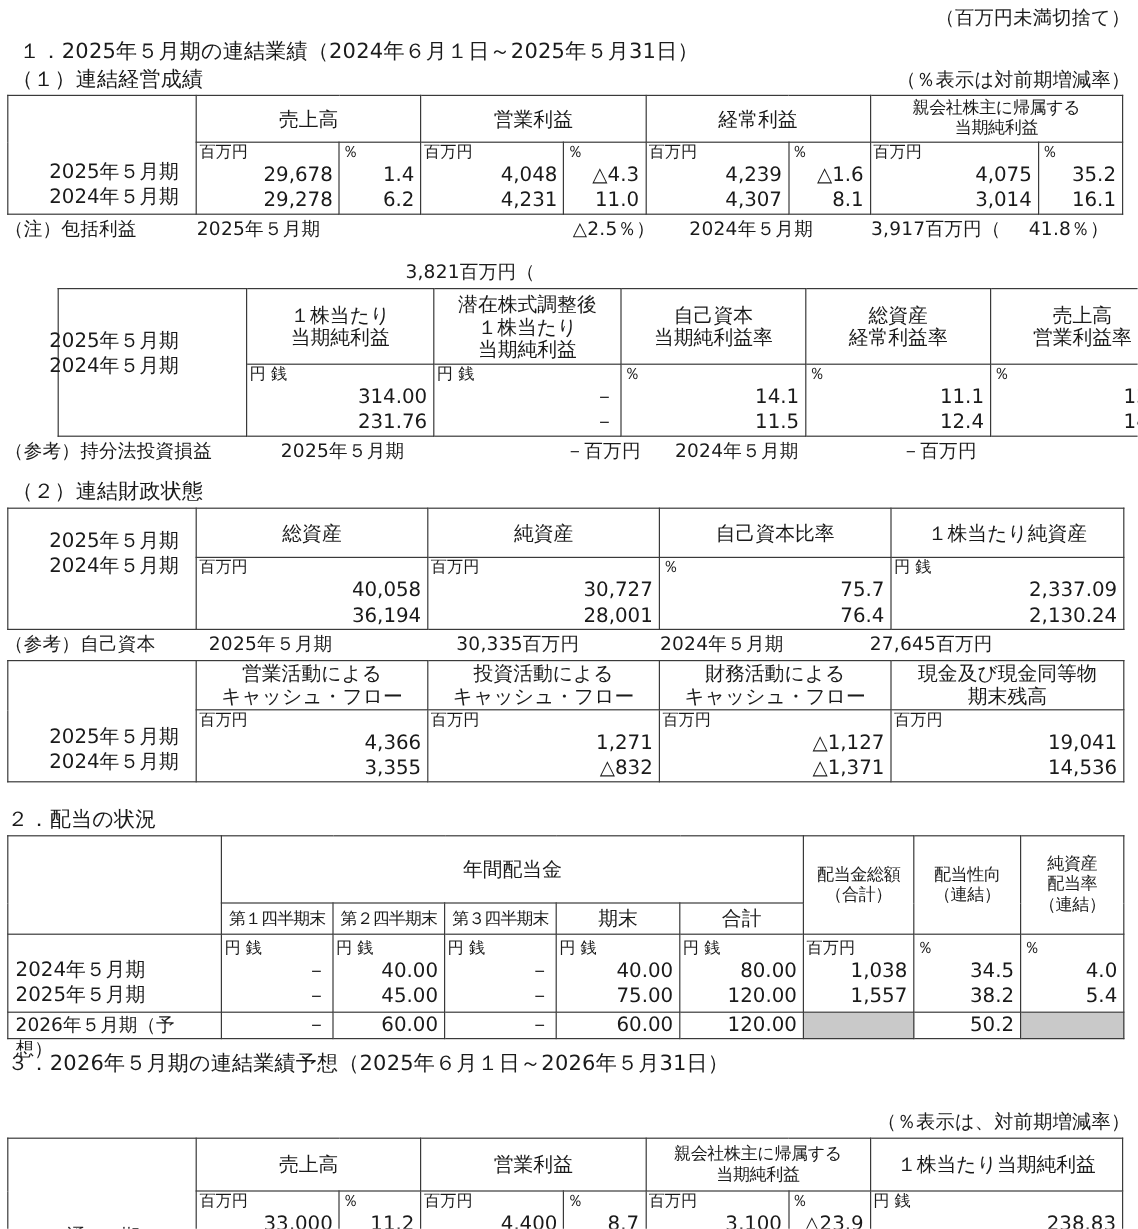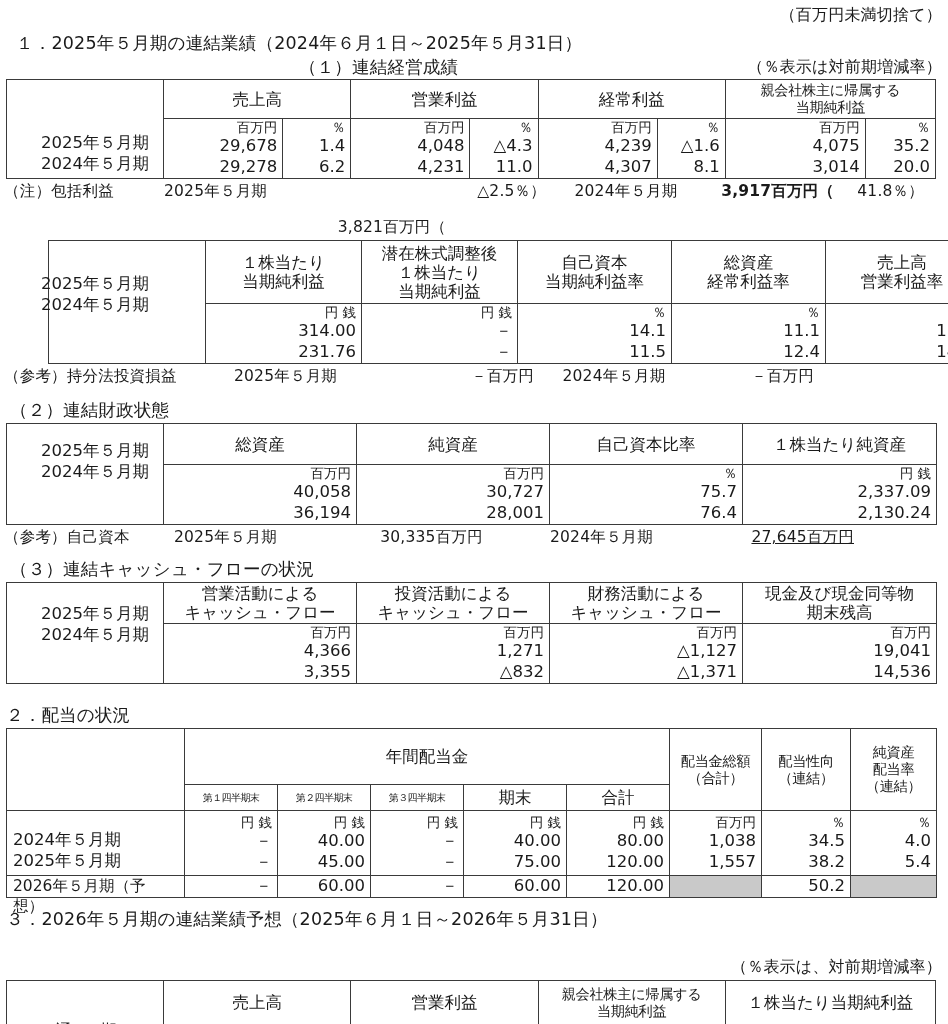--- a/index.html
+++ b/index.html
@@ -26,21 +26,21 @@
   .right-note {
     text-align: right;
     font-size: 16px;
     padding-right: 6px;
   }
   .sec-title { font-size: 17.5px; padding-left: 6px; }
   .sub-title { font-size: 17.5px; padding-left: 10px; }
   .note-line { font-size: 15.5px; padding-left: 4px; }
 
   .row-flex { display: flex; align-items: flex-end; }
-  .grow { flex: 1 1 auto; text-align: center; }
+  .grow { flex: 1 1 auto; }
 
   
   table.fin {
     border-collapse: collapse;
     width: 930px;
     margin-left: 6px;
     table-layout: fixed;
     font-size: 16px;
   }
   table.fin td, table.fin th {
@@ -49,23 +49,23 @@
     font-weight: normal;
     vertical-align: middle;
   }
   .hdr {
     text-align: center;
     font-size: 16.5px;
     line-height: 19px;
     padding: 3px 2px;
   }
   .hdr.tight { font-size: 14.2px; line-height: 17px; letter-spacing: -0.3px; }
-  .hdr.tiny  { font-size: 10px; line-height: 16px; letter-spacing: -0.6px; }
+  .hdr.tiny  { font-size: 14px; line-height: 16px; letter-spacing: -0.6px; }
   .unit {
-    text-align: right;
+    text-align: left;
     font-size: 13.5px;
     padding: 0 5px 0 2px;
     line-height: 16px;
     height: 17px;
   }
   .val {
     text-align: right;
     font-size: 16.5px;
     padding: 0 5px 0 2px;
     line-height: 20px;
@@ -157,38 +157,38 @@
         <div class="val">8.1</div>
       </td>
       <td class="cellpad">
         <div class="unit">百万円</div>
         <div class="val">4,075</div>
         <div class="val">3,014</div>
       </td>
       <td class="cellpad">
         <div class="unit">％</div>
         <div class="val">35.2</div>
-        <div class="val">20.0</div>
+        <div class="val">16.1</div>
       </td>
     </tr>
   </tbody>
     </table>
 
   <div style="position:absolute; left:7px; top:129px; width:156px;">
     <div class="rlabel">2025年５月期</div>
     <div class="rlabel">2024年５月期</div>
   </div>
 
   <div class="line note-line" style="margin-top:1px; display:flex;">
     <span style="width:160px;">（注）包括利益</span>
     <span style="width:150px;">2025年５月期</span>
     <span style="width:132px; text-align:right;margin-top:36px;">3,821百万円（</span>
     <span style="width:100px; text-align:right;">△2.5％）</span>
     <span style="width:160px; text-align:center;">2024年５月期</span>
-    <span style="width:128px; text-align:right;font-weight:bold;">3,917百万円（</span>
+    <span style="width:128px; text-align:right;">3,917百万円（</span>
     <span style="width:90px; text-align:right;">41.8％）</span>
   </div>
 
   <table class="fin" style="margin-top:2px;margin-left:48px;">
     <colgroup>
       <col style="width:157px">
         <col style="width:156px">
         <col style="width:156px">
       <col style="width:154px">
         <col style="width:154px">
@@ -306,24 +306,23 @@
   <div style="position:absolute; left:7px; top:437px; width:156px;">
     <div class="rlabel">2025年５月期</div>
     <div class="rlabel">2024年５月期</div>
   </div>
 
   <div class="line note-line" style="margin-top:1px; display:flex;">
     <span style="width:170px;">（参考）自己資本</span>
     <span style="width:170px;">2025年５月期</span>
     <span style="width:175px; text-align:center;">30,335百万円</span>
     <span style="width:165px; text-align:center;">2024年５月期</span>
-    <span style="width:170px; text-align:right; padding-left:14px;text-decoration:underline;">27,645百万円</span>
-  </div>
-
-  <div class="line sub-title" style="margin-top:10px;">（３）連結キャッシュ・フローの状況</div>
+    <span style="width:170px; text-align:center; padding-left:14px;">27,645百万円</span>
+  </div>
+
 
   <table class="fin" style="margin-top:2px;">
     <colgroup>
       <col style="width:157px">
         <col style="width:193px">
         <col style="width:193px">
       <col style="width:193px">
         <col style="width:194px">
     </colgroup>
     <tbody>

